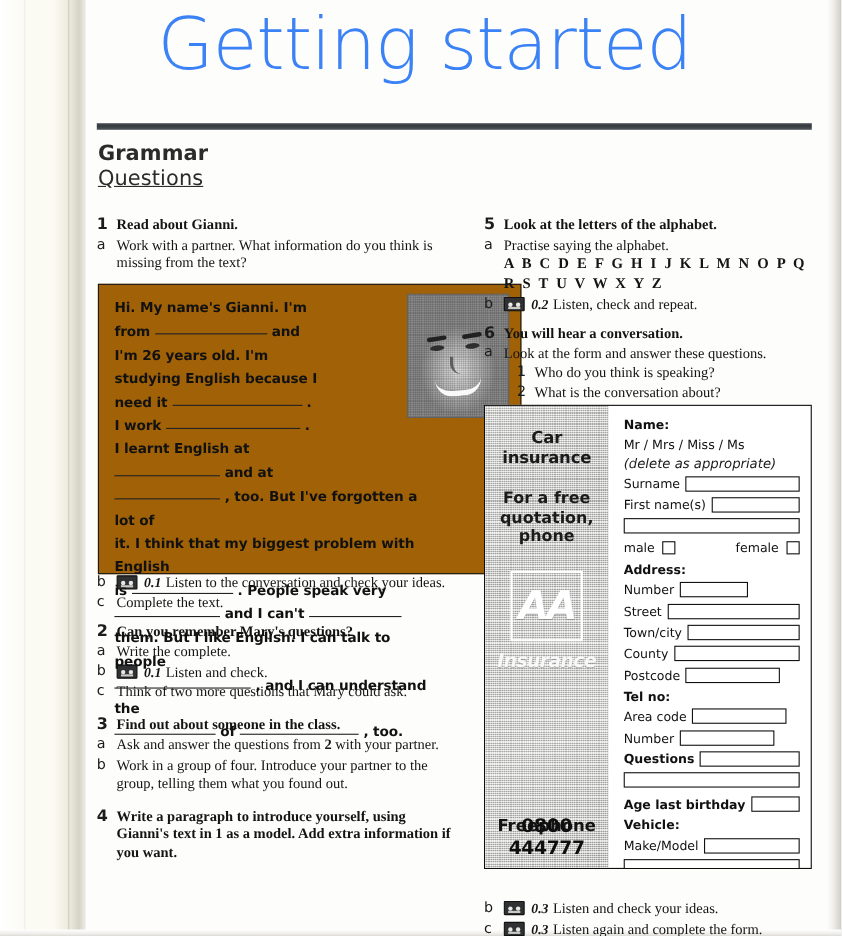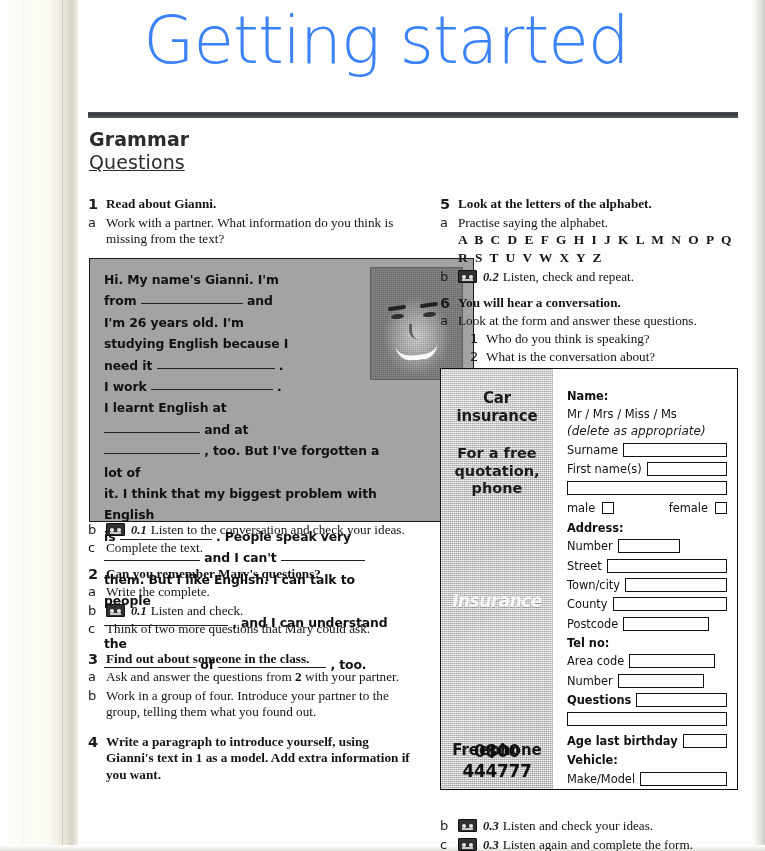--- a/index.html
+++ b/index.html
@@ -130,21 +130,21 @@
     font-weight: 700;
     font-size: 12.5px;
     margin-right: 4px;
   }
 
   
   .gianni-box {
     position: absolute; left: 89px; top: 258px;
     width: 385px; height: 264px;
     border: 1.6px solid #1a1a1a;
-    background: #a3a3a3;
+    background: #a16207;
   }
   .gianni-text {
     position: absolute; left: 14px; top: 10px; width: 290px;
     font-family: "DejaVu Sans", sans-serif;
     font-weight: 700;
     font-size: 12.4px;
     line-height: 21.4px;
     color: #111;
     letter-spacing: -0.1px;
   }
@@ -460,27 +460,30 @@
 
   </div>
 
   <div class="aa-form">
 
     <div class="aa-left">
       <div class="aa-title">Car insurance</div>
       <div class="aa-free" style="white-space:pre-line">For a free
 quotation,
 phone</div>
+      <div class="aa-logo">
+          <span>AA</span>
+        </div>
       <div class="aa-ins">Insurance</div>
       <div class="aa-free2">Freephone</div>
       <div class="aa-phone">0800 444777</div>
     </div>
 
     <div class="aa-right">
-      <div class="fhead" style="margin-top:11px">Name:</div>
+      <div class="fhead" style="margin-top:1px">Name:</div>
       <div class="fplain">Mr / Mrs / Miss / Ms</div>
       <div class="fsub">(delete as appropriate)</div>
 
       <div class="frow">
         <span class="flabel">Surname</span>
         <span class="fbox"></span>
       </div>
       <div class="frow">
         <span class="flabel">First name(s)</span>
         <span class="fbox"></span>

